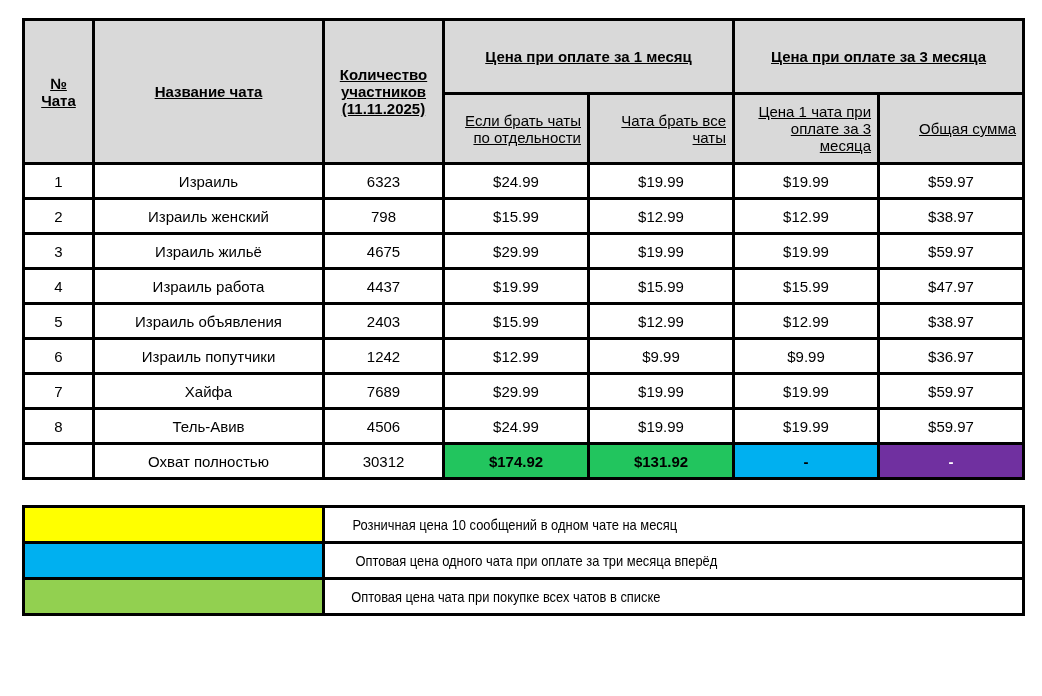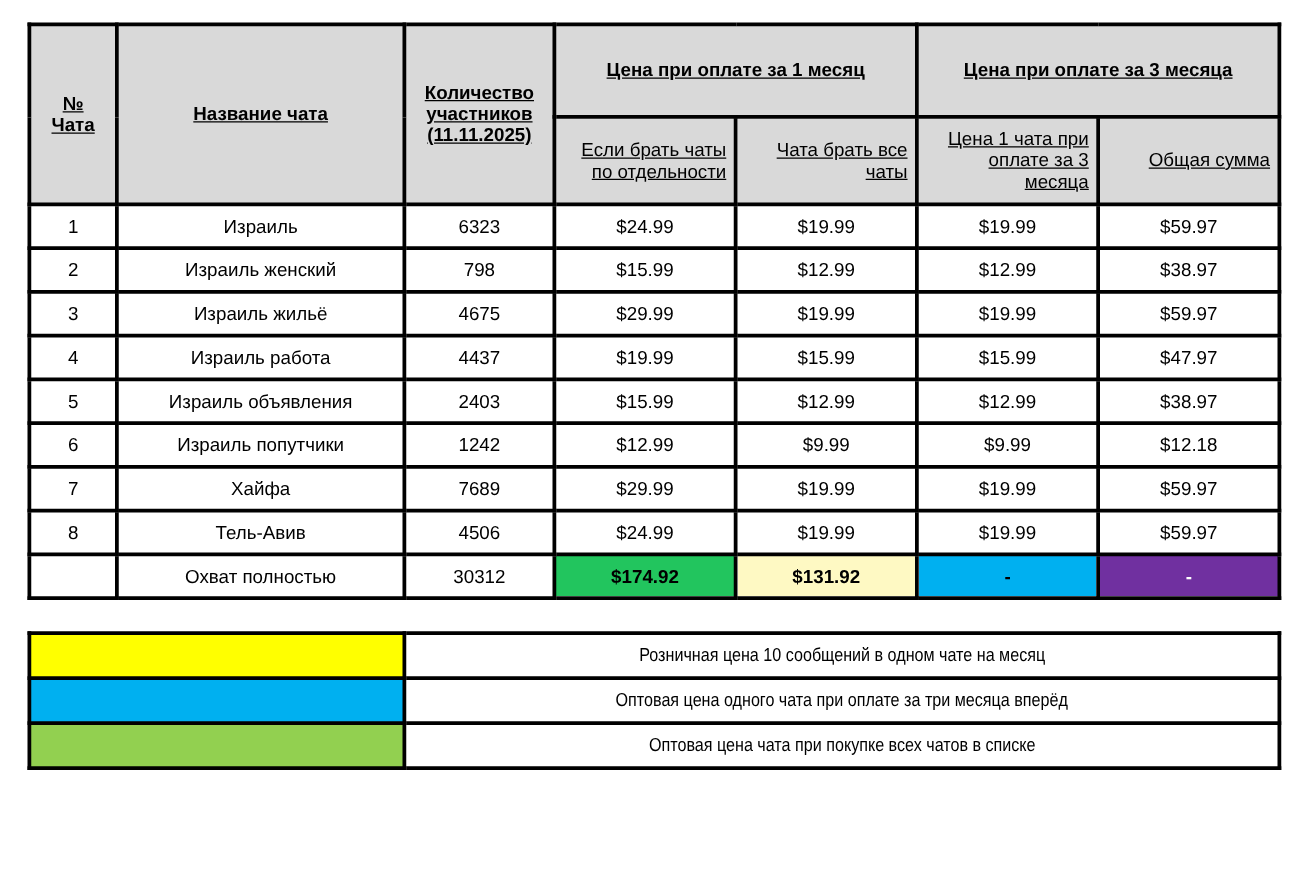--- a/index.html
+++ b/index.html
@@ -34,21 +34,20 @@
   .total-row td.bold-cell { font-weight: bold; }
   .total-row td.white-text { color: #ffffff; font-weight: bold; }
   .total-row td.black-text { color: #000000; font-weight: bold; }
 
   
   .legend { width: 1000px; margin-top: 25px; }
   .legend td {
     border: 3px solid #000;
     height: 36px;
     font-size: 15px;
-    text-align: center;
     vertical-align: middle;
   }
   .legend .desc span { display: inline-block; transform: scaleX(0.86); white-space: nowrap; }
 </style>
 </head>
 <body>
 
 <div class="sheet">
 
   <table class="main">
@@ -122,21 +121,21 @@
         <td>$12.99</td>
         <td>$38.97</td>
       </tr>
       <tr>
         <td>6</td>
         <td>Израиль попутчики</td>
         <td>1242</td>
         <td>$12.99</td>
         <td>$9.99</td>
         <td>$9.99</td>
-        <td>$12.18</td>
+        <td>$36.97</td>
       </tr>
       <tr>
         <td>7</td>
         <td>Хайфа</td>
         <td>7689</td>
         <td>$29.99</td>
         <td>$19.99</td>
         <td>$19.99</td>
         <td>$59.97</td>
       </tr>
@@ -147,21 +146,21 @@
         <td>$24.99</td>
         <td>$19.99</td>
         <td>$19.99</td>
         <td>$59.97</td>
       </tr>
       <tr class="total-row">
         <td></td>
         <td>Охват полностью</td>
         <td>30312</td>
         <td class="bold-cell" style="background: #22c55e;">$174.92</td>
-        <td class="bold-cell" style="background: #fef9c3;">$131.92</td>
+        <td class="bold-cell" style="background: #22c55e;">$131.92</td>
         <td class="black-text" style="background: rgb(0, 176, 240);">-</td>
         <td class="white-text" style="background: rgb(112, 48, 160);">-</td>
       </tr>
     </tbody>
   </table>
 
   <table class="legend">
     <colgroup>
       <col style="width:300px">
         <col style="width:700px">

